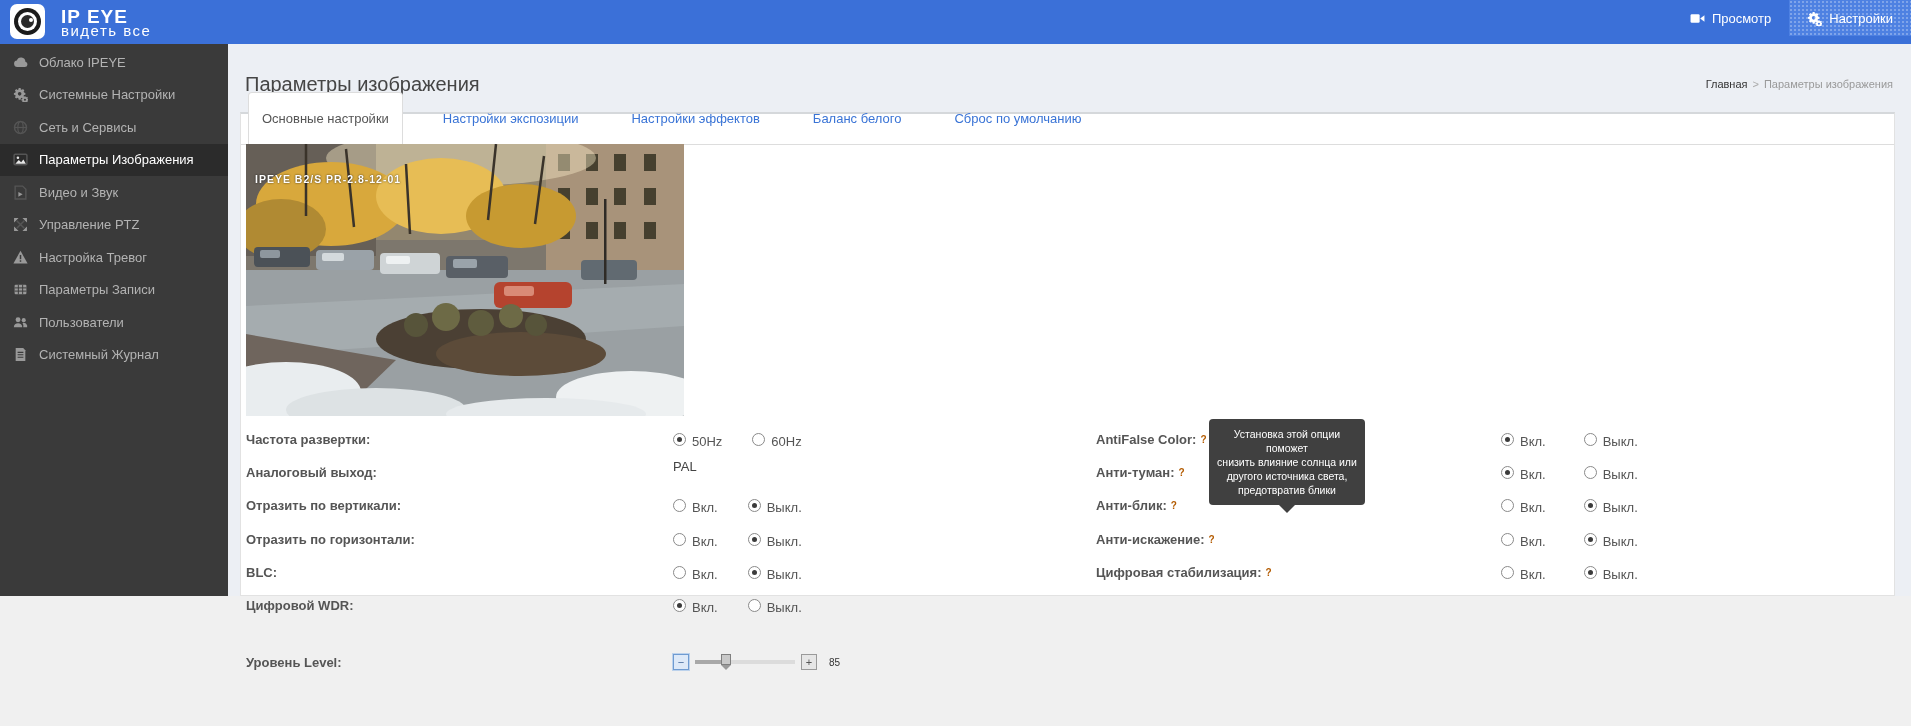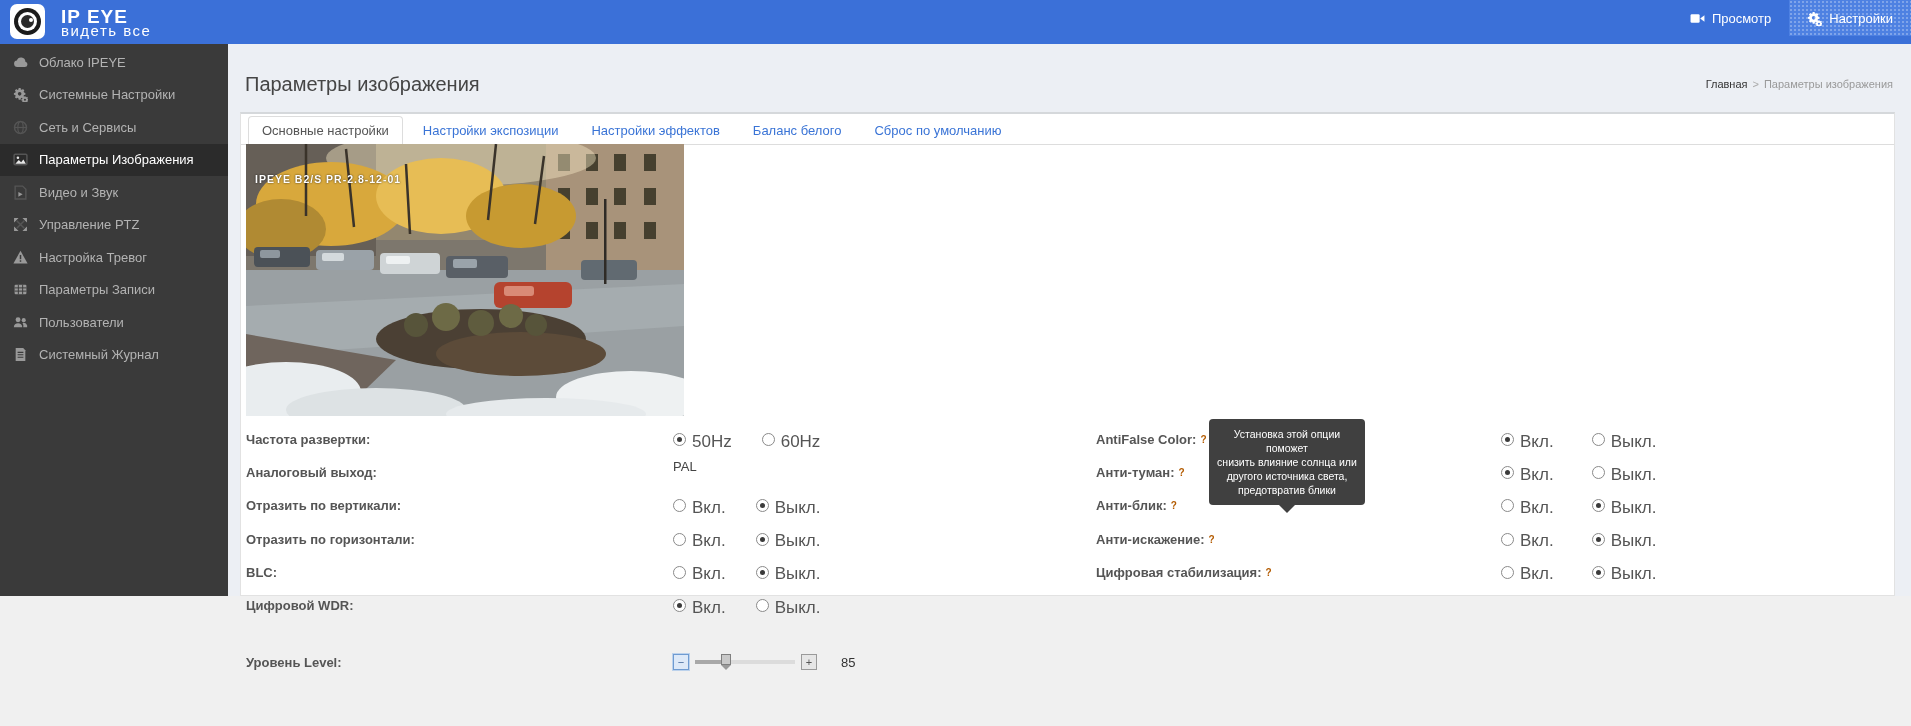--- a/index.html
+++ b/index.html
@@ -42,57 +42,57 @@
   .main { position:absolute; left:228px; top:44px; width:1683px; height:552px; background:#eceff4; }
   .page-title { position:absolute; left:17px; top:29px; font-size:20px; color:#454545; }
   .breadcrumb { position:absolute; right:18px; top:34px; font-size:11px; }
   .bc-home { color:#333; cursor:pointer; }
   .bc-sep { color:#aaa; margin:0 5px; }
   .bc-cur { color:#999; }
   
   .card { position:absolute; left:12px; right:16px; top:68px; bottom:0;
           background:#fff; border:1px solid #e2e2e2; border-top:2px solid #d5d8db; }
   .tabs { display:flex; align-items:flex-end; padding:4px 0 0 7px; border-bottom:1px solid #ddd; height:31px; }
-  .tab { font-size:13px; padding:6px 13px; cursor:pointer; color:#3a74d6; margin-right:7px; white-space:nowrap; }
+  .tab { font-size:13px; padding:18px 13px; cursor:pointer; color:#3a74d6; margin-right:27px; white-space:nowrap; }
   .tab.active { color:#555; background:#fff; border:1px solid #ddd; border-bottom:1px solid #fff;
                 border-radius:4px 4px 0 0; margin-bottom:-1px; }
   
   .preview { position:absolute; left:5px; top:30px; width:438px; height:272px; overflow:hidden; background:#888; }
   .preview svg { display:block; width:438px; height:272px; }
   .osd { position:absolute; left:9px; top:16px; color:#fff; font-size:10.5px; letter-spacing:1px;
          text-shadow:0 0 2px rgba(0,0,0,0.8); font-weight:bold;margin-top:13px; }
   
   .col-left  { position:absolute; left:5px;  top:309px; width:640px; }
   .col-right { position:absolute; left:855px; top:309px; width:560px; }
   .srow { position:relative; height:33.2px; display:flex; align-items:center; }
   .slabel { font-size:13px; font-weight:bold; color:#555; }
   .help { color:#b35b00; font-size:10px; font-weight:bold; vertical-align:super; margin-left:4px; cursor:pointer; }
   .ctrl { position:absolute; left:427px; top:0; height:100%; display:flex; align-items:center; }
   .col-right .ctrl { left:405px; }
   .radio { width:13px; height:13px; border:1px solid #8a8a8a; border-radius:50%; background:#fff;
            display:inline-block; position:relative; cursor:pointer; flex:0 0 auto; }
   .radio.on::after { content:''; position:absolute; left:3px; top:3px; width:5px; height:5px;
                      border-radius:50%; background:#3b3b3b; }
-  .opt { font-size:17px; color:#555; margin:4px 30px 0 6px; }
+  .opt { font-size:13px; color:#555; margin:4px 30px 0 6px; }
   .col-right .opt { margin-right:38px; }
   .static-val { font-size:13px; color:#444; position:relative; top:-6px; }
   
   .slider-row { position:absolute; left:5px; top:536px; height:24px; display:flex; align-items:center; }
   .slider-row .slabel { width:427px; }
   .sbtn { width:16px; height:16px; display:inline-flex; align-items:center; justify-content:center;
           font-size:11px; cursor:pointer; user-select:none; }
   .sbtn.minus { background:#dde9f8; border:1px solid #6f9bd1; box-shadow:0 0 0 1px #bcd2ec; color:#44689c; }
   .sbtn.plus  { background:#e6e6e6; border:1px solid #9a9a9a; color:#555; margin-left:4px; }
   .strack { width:100px; height:4px; background:linear-gradient(to right,#a8a8a8 0 30%,#dcdcdc 30%);
             margin:0 2px 0 6px; position:relative; cursor:pointer; align-self:center; }
   .sthumb { position:absolute; left:26px; top:-6px; width:10px; height:11px; background:#c9c9c9;
             border:1px solid #7f7f7f; cursor:pointer; }
   .sthumb::after { content:''; position:absolute; left:-1px; top:10px; border-left:5px solid transparent;
             border-right:5px solid transparent; border-top:5px solid #9a9a9a; }
-  .svalue { font-size:13px; color:#333; margin-left:24px; }
+  .svalue { font-size:10px; color:#333; margin-left:12px; }
   
   .tooltip { position:absolute; left:968px; top:305px; width:156px; background:rgba(48,48,48,0.92);
              color:#fff; border-radius:4px; padding:8px 6px; text-align:center; z-index:6; }
   .tooltip .tline { font-size:10.5px; line-height:14px; }
   .tip-arrow { position:absolute; left:70px; bottom:-8px; width:0; height:0;
                border-left:8px solid transparent; border-right:8px solid transparent;
                border-top:8px solid rgba(48,48,48,0.92); }
 </style>
 </head>
 <body>

